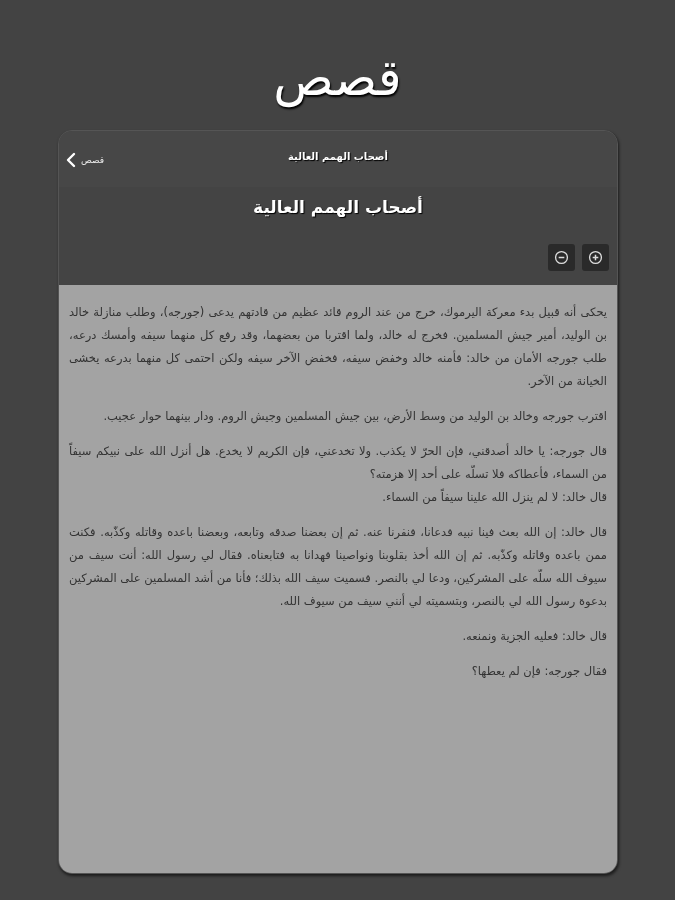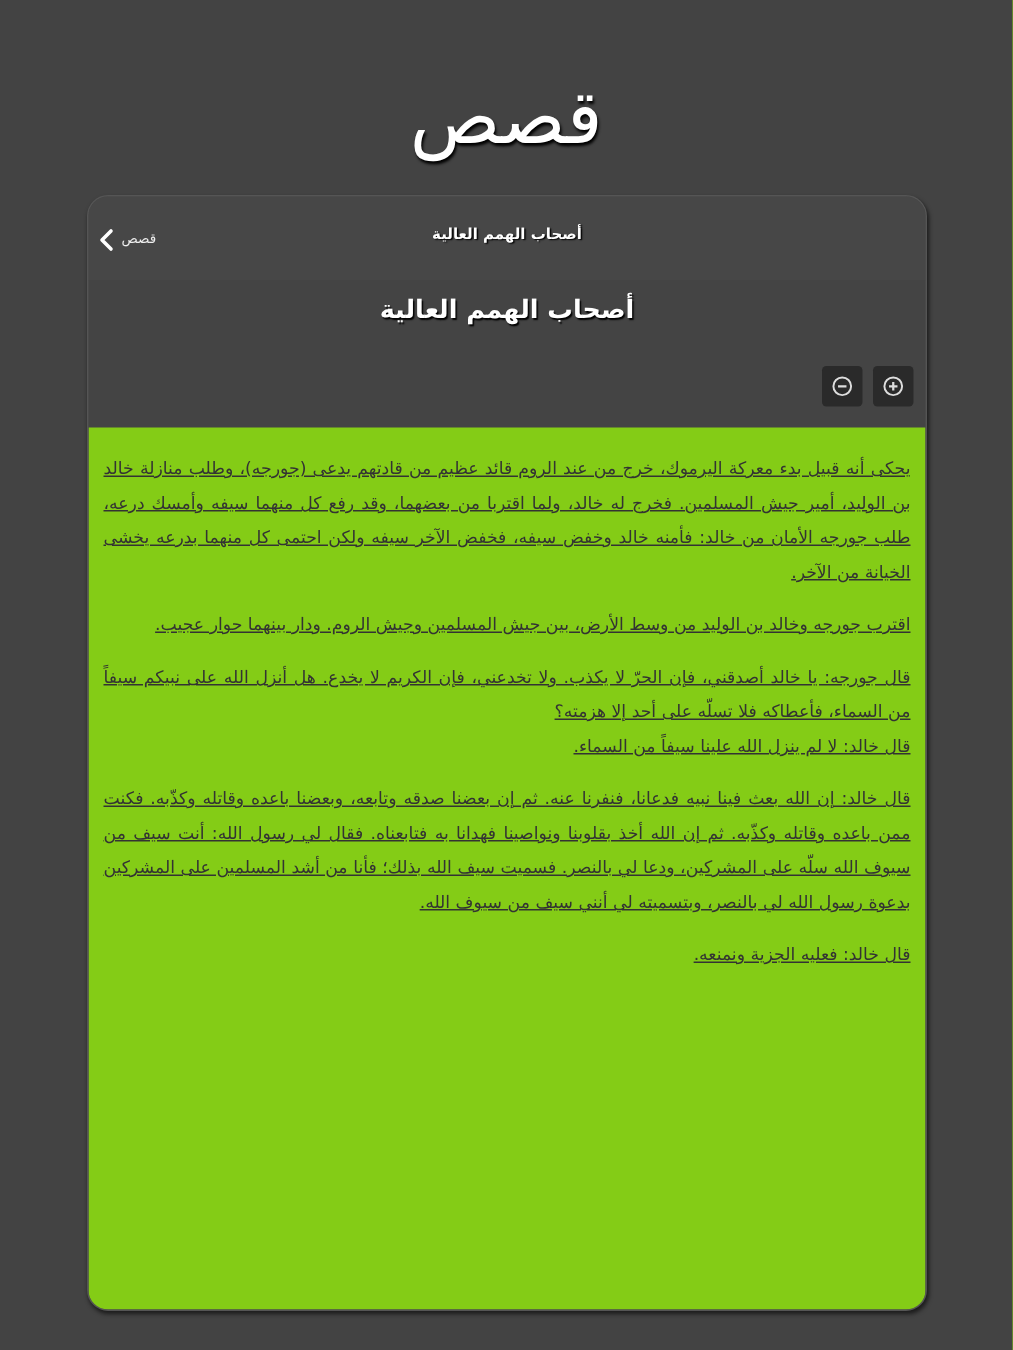--- a/index.html
+++ b/index.html
@@ -52,26 +52,26 @@
   .zoom-controls {
     position: absolute; right: 8px; top: 57px; display: flex; gap: 7px; direction: ltr;
   }
   .zoom-btn {
     width: 27px; height: 27px; background: #2a2a2a; border-radius: 3px;
     display: flex; align-items: center; justify-content: center; cursor: pointer;
   }
   .zoom-btn svg { width: 15px; height: 15px; }
   .content {
     position: absolute; top: 154px; left: 0; right: 0; bottom: 0;
-    background: #84cc16;
+    background: #a3a3a3;
     direction: rtl; text-align: justify;
     padding: 16px 10px 0 10px;
     box-sizing: border-box;
     color: #333;
-    font-size: 11.5px; line-height: 23px; text-decoration: underline;
+    font-size: 11.5px; line-height: 23px;
   }
   .content p { margin: 0 0 12px 0; }
   .content p.tight { margin-bottom: 0; }
 </style>
 </head>
 <body>
 
 <div class="app-title">قصص</div>
 
 <div class="card">
@@ -104,14 +104,15 @@
     </div>
   </div>
 
   <div class="content">
     <p>يحكى أنه قبيل بدء معركة اليرموك، خرج من عند الروم قائد عظيم من قادتهم يدعى (جورجه)، وطلب منازلة خالد بن الوليد، أمير جيش المسلمين. فخرج له خالد، ولما اقتربا من بعضهما، وقد رفع كل منهما سيفه وأمسك درعه، طلب جورجه الأمان من خالد: فأمنه خالد وخفض سيفه، فخفض الآخر سيفه ولكن احتمى كل منهما بدرعه يخشى الخيانة من الآخر.</p>
     <p>اقترب جورجه وخالد بن الوليد من وسط الأرض، بين جيش المسلمين وجيش الروم. ودار بينهما حوار عجيب.</p>
     <p class="tight">قال جورجه: يا خالد أصدقني، فإن الحرّ لا يكذب. ولا تخدعني، فإن الكريم لا يخدع. هل أنزل الله على نبيكم سيفاً من السماء، فأعطاكه فلا تسلّه على أحد إلا هزمته؟</p>
     <p>قال خالد: لا لم ينزل الله علينا سيفاً من السماء.</p>
     <p>قال خالد: إن الله بعث فينا نبيه فدعانا، فنفرنا عنه. ثم إن بعضنا صدقه وتابعه، وبعضنا باعده وقاتله وكذّبه. فكنت ممن باعده وقاتله وكذّبه. ثم إن الله أخذ بقلوبنا ونواصينا فهدانا به فتابعناه. فقال لي رسول الله: أنت سيف من سيوف الله سلّه على المشركين، ودعا لي بالنصر. فسميت سيف الله بذلك؛ فأنا من أشد المسلمين على المشركين بدعوة رسول الله لي بالنصر، وبتسميته لي أنني سيف من سيوف الله.</p>
     <p>قال خالد: فعليه الجزية ونمنعه.</p>
+    <p>فقال جورجه: فإن لم يعطها؟</p>
   </div>
 </div>
 
 </body></html>

